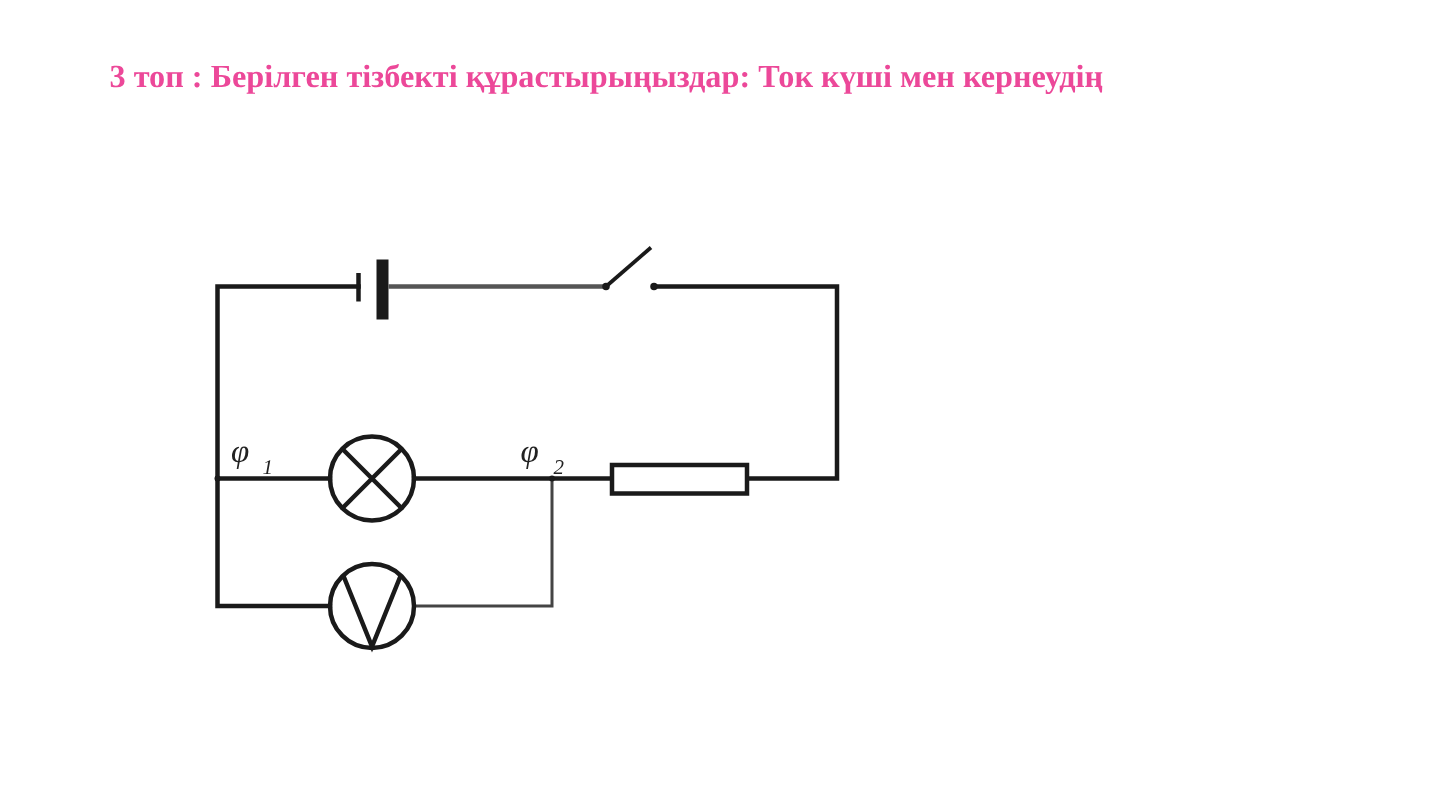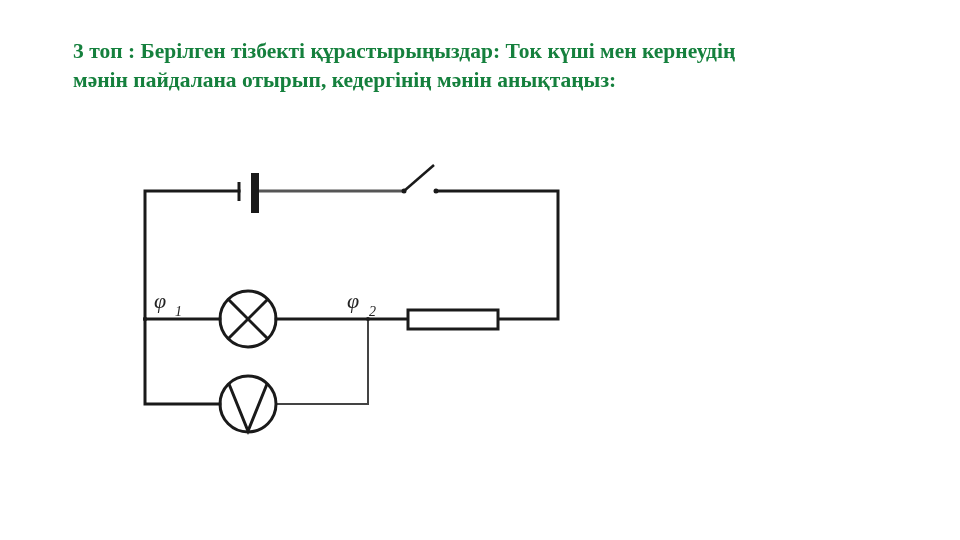--- a/index.html
+++ b/index.html
@@ -16,21 +16,21 @@
     }
     .slide-title {
       position: absolute;
       left: 73px;
       top: 37px;
       width: 840px;
       margin: 0;
       font-size: 21.5px;
       line-height: 29px;
       font-weight: bold;
-      color: #15803d;
+      color: #ec4899;
     }
     .slide-title span {
       display: block;
       white-space: nowrap;
     }
     .circuit {
       position: absolute;
       left: 0;
       top: 0;
       width: 960px;
@@ -44,21 +44,20 @@
       font-family: "Liberation Serif", "DejaVu Serif", serif;
       font-style: italic;
       fill: #222222;
     }
   </style>
 </head>
 <body>
 
 <h1 class="slide-title">
   <span>3 топ : Берілген тізбекті құрастырыңыздар: Ток күші мен кернеудің</span>
-  <span>мәнін пайдалана отырып, кедергінің мәнін анықтаңыз:</span>
 </h1>
 
 <svg class="circuit" viewBox="0 0 960 540" xmlns="http://www.w3.org/2000/svg">
 
   <g>
     <polyline class="wire" points="145,319 145,191 239,191"></polyline>
   </g>
 
   <g>
     <line x1="239" y1="182" x2="239" y2="201" stroke="#1a1a1a" stroke-width="3"></line>

